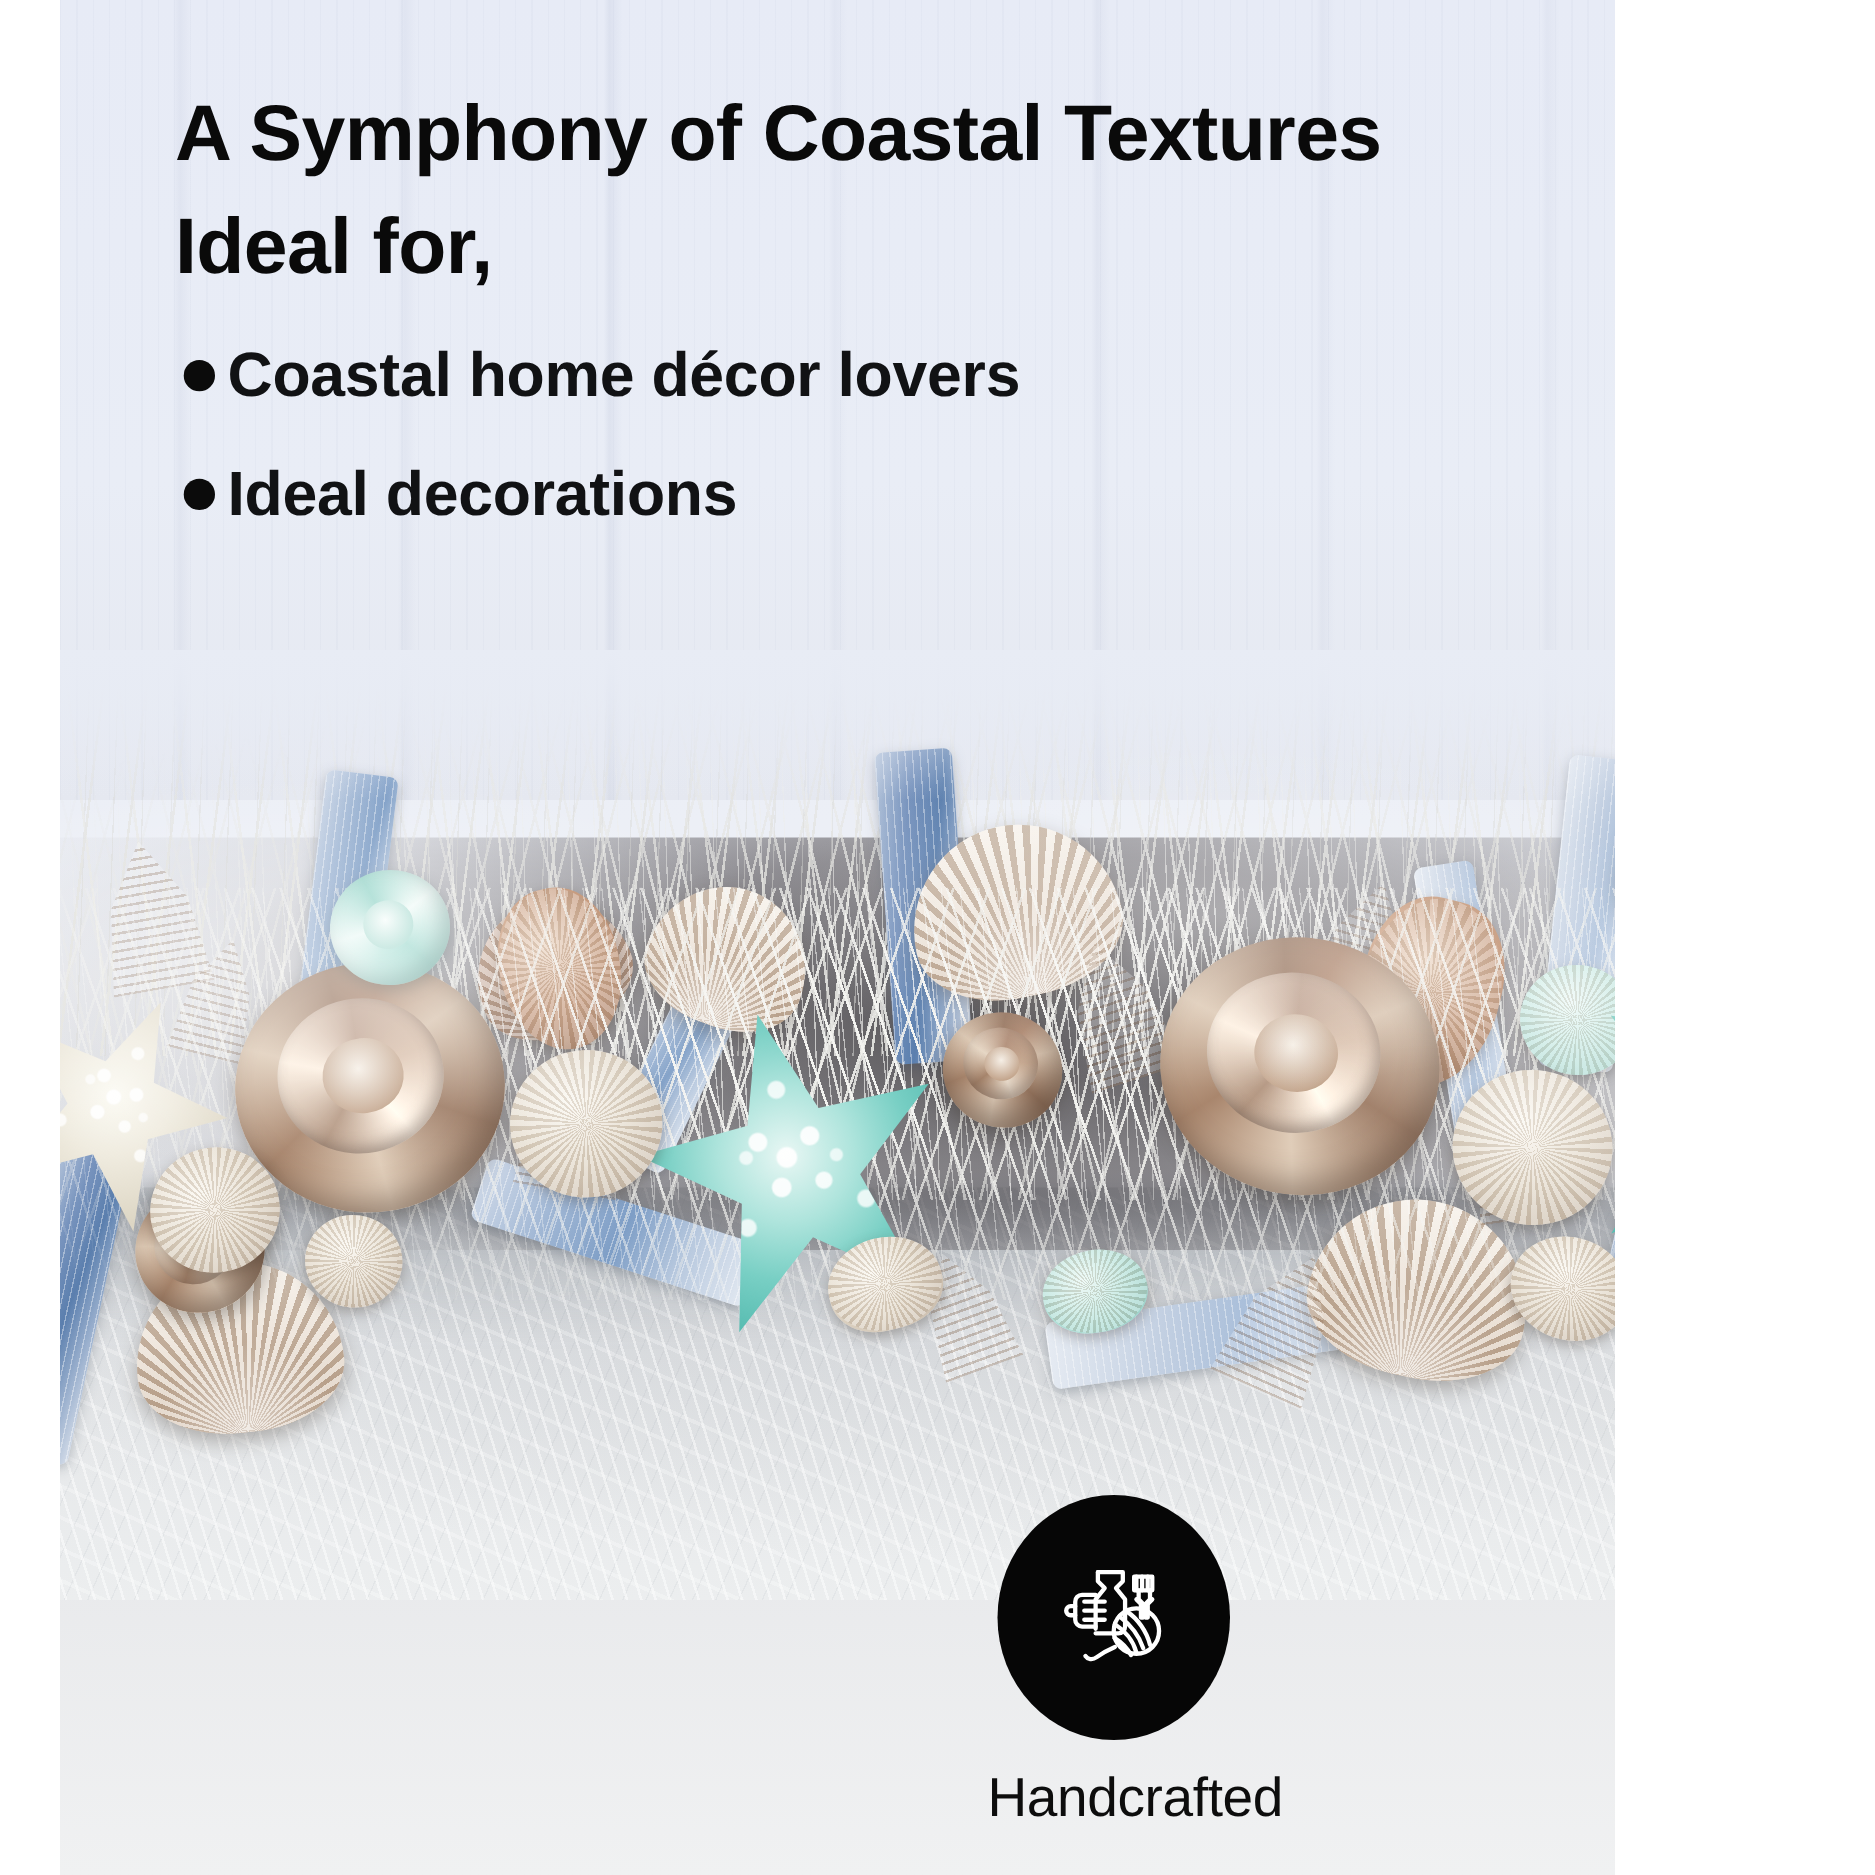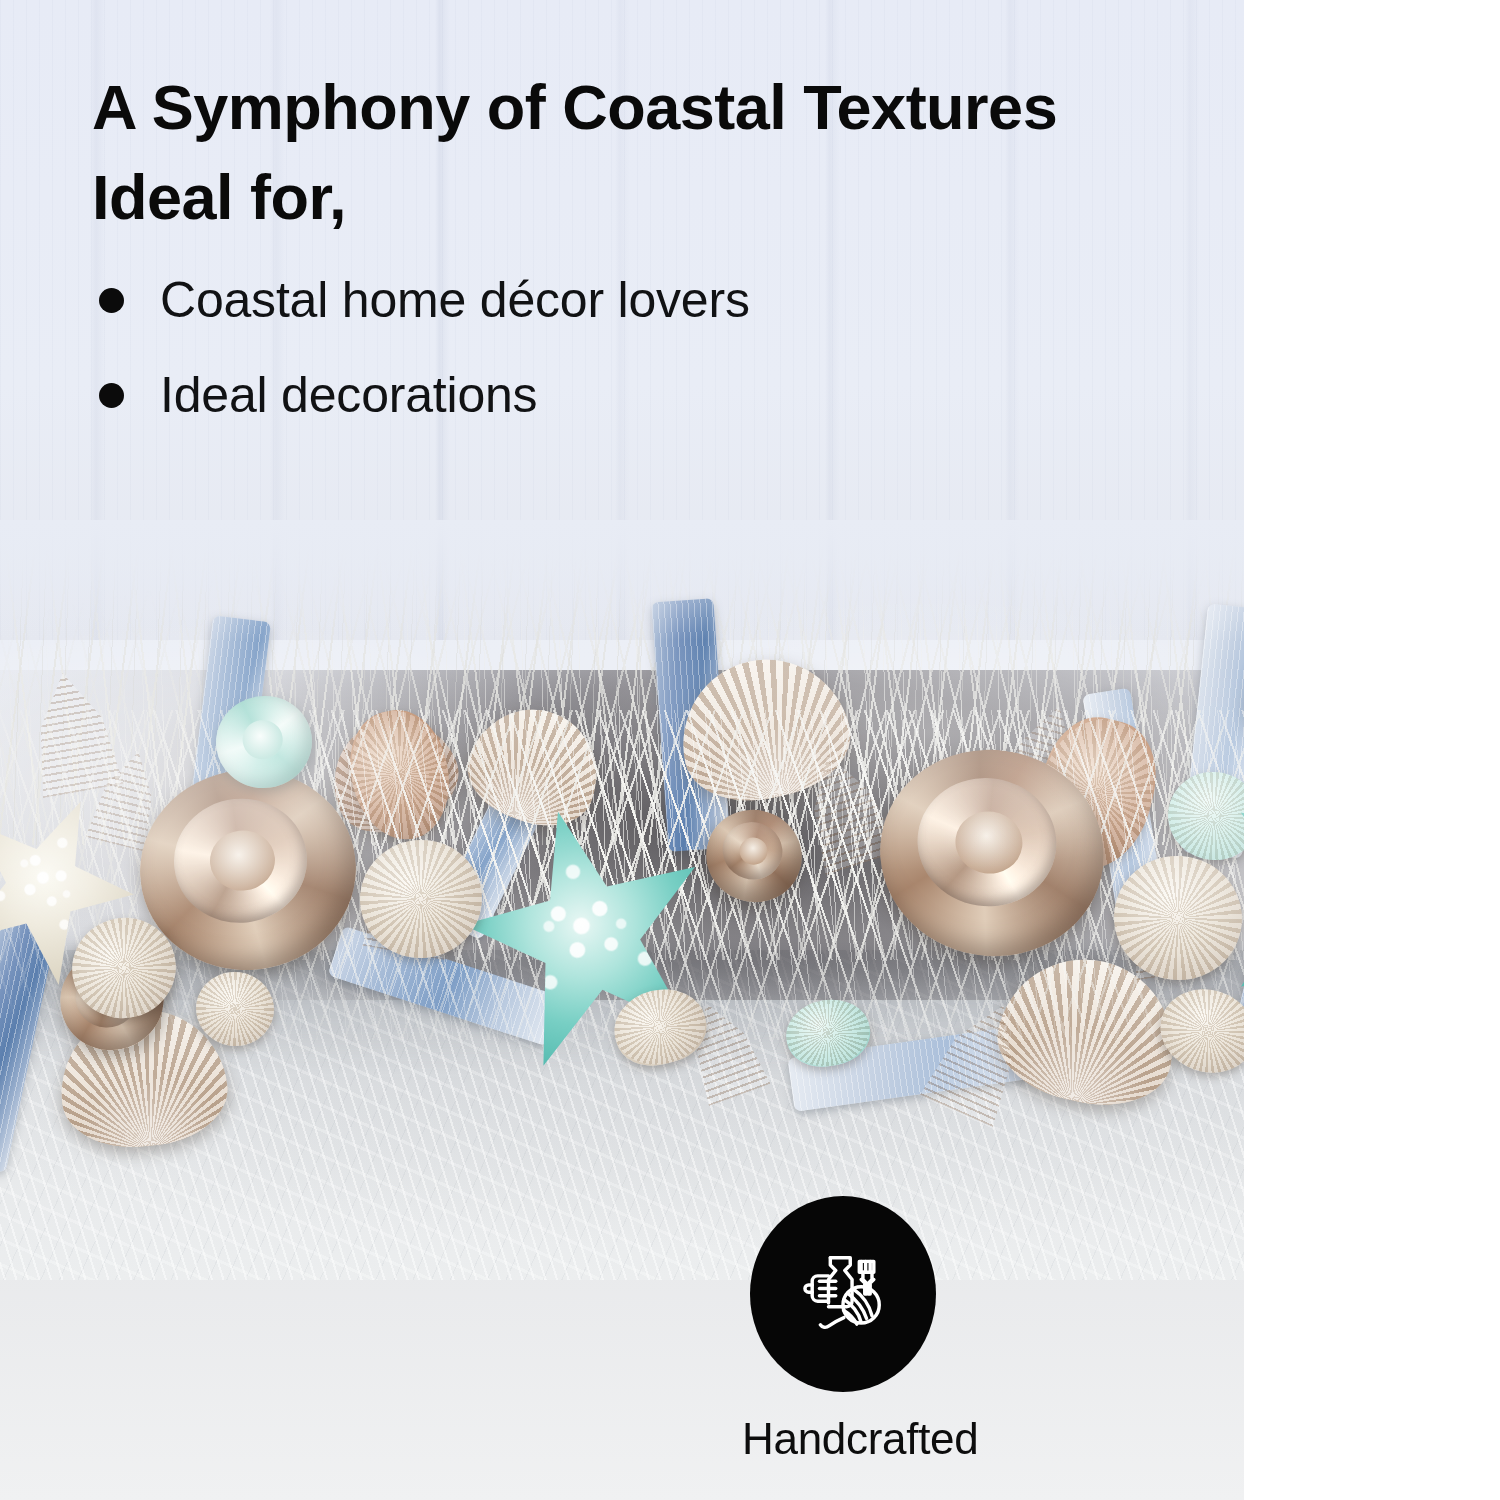--- a/index.html
+++ b/index.html
@@ -5,20 +5,21 @@
   html,body{margin:0;padding:0;}
   body{
     width:1500px;height:1500px;overflow:hidden;
     font-family:"Liberation Sans", sans-serif;
     background:#ffffff;
   }
   #stage{
     position:relative;width:1244px;height:1500px;overflow:hidden;
     background:
       linear-gradient(180deg,#e7ebf5 0%, #e9edf6 28%, #eceff6 44%, #edeff4 52%, #e6e8ec 62%, #dfe2e6 72%, #e9eaec 84%, #f0f1f2 100%);
+    margin-left: 48px;
   }
 
   
   .wall{
     position:absolute;left:0;top:0;width:1500px;height:640px;
     background:
       linear-gradient(90deg, rgba(255,255,255,0) 0 6%, rgba(150,160,190,.10) 6.4%, rgba(255,255,255,0) 7%),
       linear-gradient(90deg, rgba(255,255,255,0) 0 18%, rgba(150,160,190,.09) 18.4%, rgba(255,255,255,0) 19%),
       linear-gradient(90deg, rgba(255,255,255,0) 0 29%, rgba(140,152,185,.12) 29.3%, rgba(255,255,255,0) 30%),
       linear-gradient(90deg, rgba(255,255,255,0) 0 41%, rgba(150,160,190,.08) 41.3%, rgba(255,255,255,0) 42%),
@@ -40,22 +41,22 @@
     font-size:63px;font-weight:700;line-height:1.43;
     letter-spacing:-.5px;color:#0a0a0a;white-space:pre-line;
   }
   .bullets{position:absolute;left:96px;top:268px;width:1100px;}
   .bullet-row{position:relative;height:95px;}
   .bullet-dot{
     position:absolute;left:3px;top:20px;width:25px;height:25px;border-radius:50%;
     background:#0b0b0b;
   }
   .bullet-text{
-    position:absolute;left:64px;top:0;
-    font-size:50px;line-height:64px;color:#111214;font-weight:400;letter-spacing:-.2px;
+    position:absolute;left:38px;top:0;
+    font-size:50px;line-height:64px;color:#111214;font-weight:700;letter-spacing:-.2px;
   }
 
   
   .photo{position:absolute;left:0;top:520px;width:1500px;height:760px;overflow:hidden;}
 
   
   .sand{
     position:absolute;left:-40px;top:430px;width:1580px;height:600px;
     background:
       radial-gradient(120% 80% at 50% 0%, rgba(150,156,164,.30) 0%, rgba(255,255,255,0) 62%),

